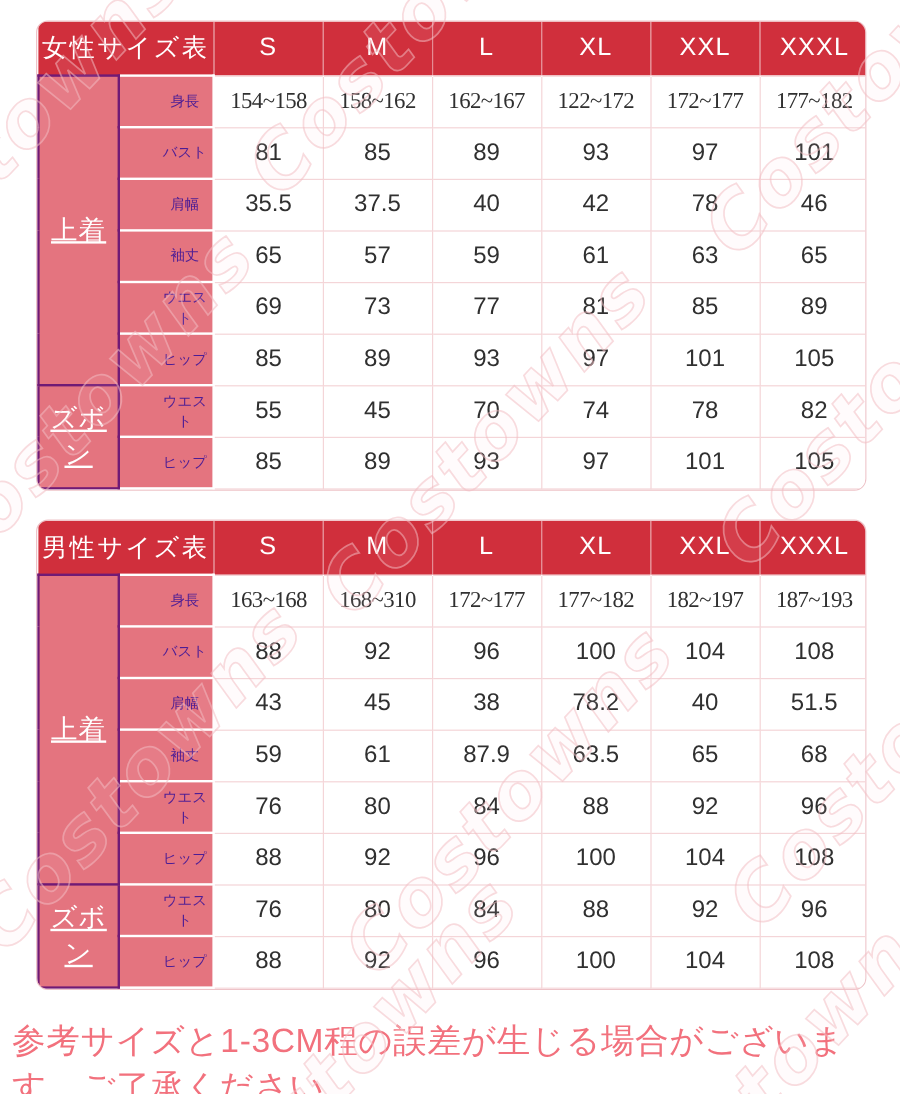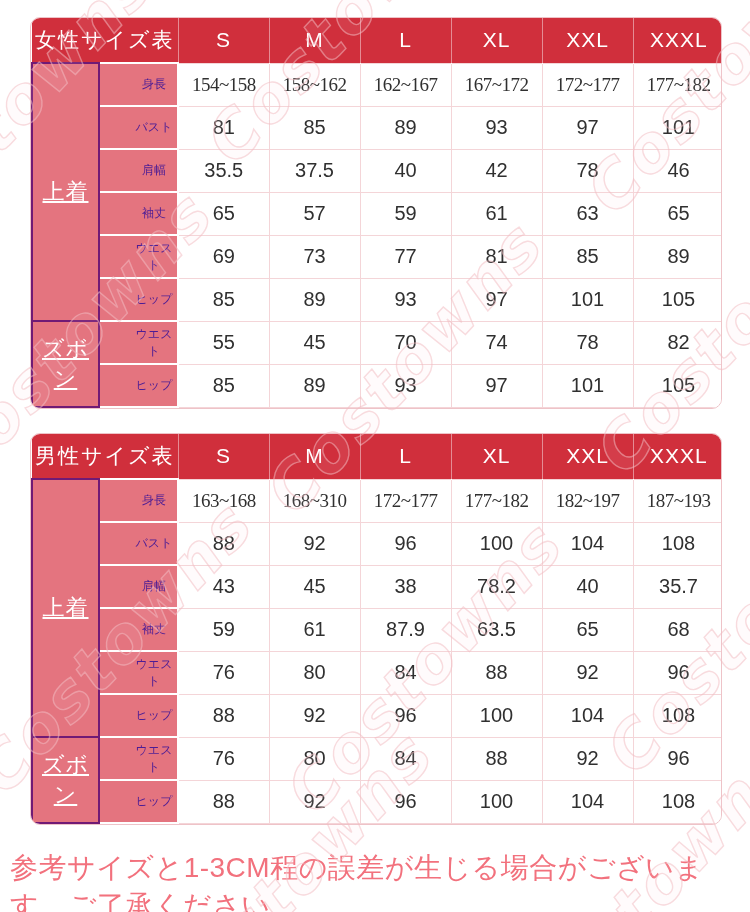--- a/index.html
+++ b/index.html
@@ -148,21 +148,21 @@
               <th>XXXL</th>
             </tr>
           </thead>
           <tbody>
             <tr>
               <td rowspan="6" class="group-cell">上着</td>
               <td class="label-cell">身長</td>
               <td class="data-cell range">154~158</td>
               <td class="data-cell range">158~162</td>
               <td class="data-cell range">162~167</td>
-              <td class="data-cell range">167~172</td>
+              <td class="data-cell range">122~172</td>
               <td class="data-cell range">172~177</td>
               <td class="data-cell range">177~182</td>
             </tr>
             <tr>
               <td class="label-cell">バスト</td>
               <td class="data-cell">81</td>
               <td class="data-cell">85</td>
               <td class="data-cell">89</td>
               <td class="data-cell">93</td>
               <td class="data-cell">97</td>
@@ -269,21 +269,21 @@
               <td class="data-cell">104</td>
               <td class="data-cell">108</td>
             </tr>
             <tr>
               <td class="label-cell">肩幅</td>
               <td class="data-cell">43</td>
               <td class="data-cell">45</td>
               <td class="data-cell">38</td>
               <td class="data-cell">78.2</td>
               <td class="data-cell">40</td>
-              <td class="data-cell">35.7</td>
+              <td class="data-cell">51.5</td>
             </tr>
             <tr>
               <td class="label-cell">袖丈</td>
               <td class="data-cell">59</td>
               <td class="data-cell">61</td>
               <td class="data-cell">87.9</td>
               <td class="data-cell">63.5</td>
               <td class="data-cell">65</td>
               <td class="data-cell">68</td>
             </tr>

